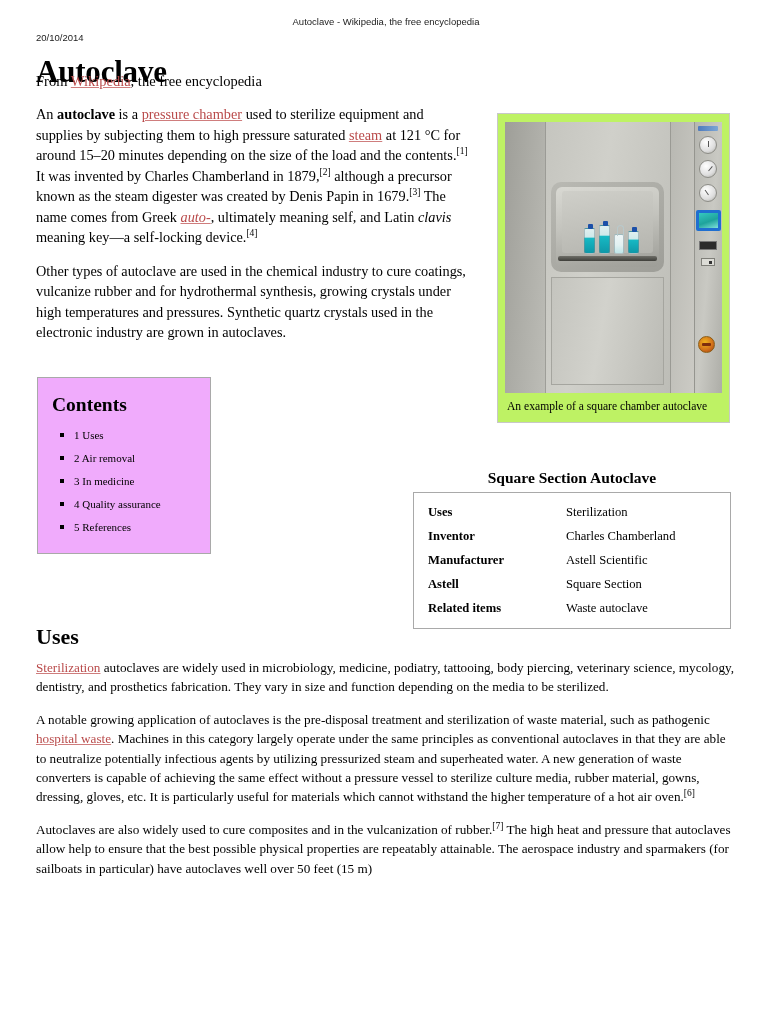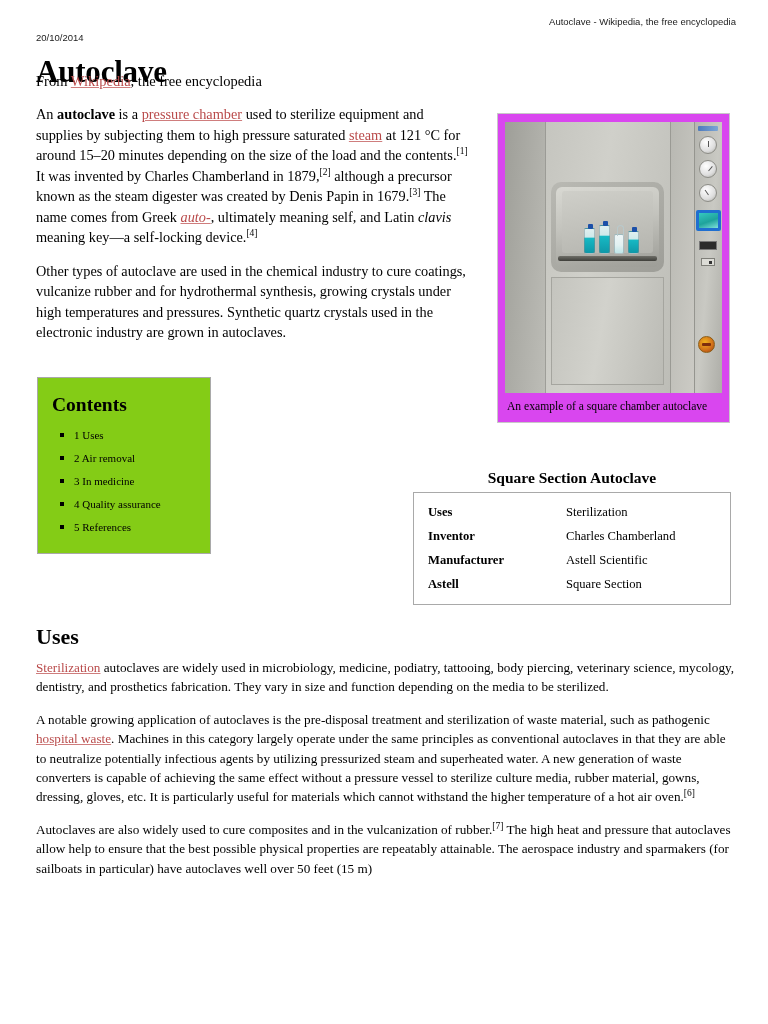--- a/index.html
+++ b/index.html
@@ -34,21 +34,21 @@
     height: 14px;
     font-family: "Liberation Sans", "DejaVu Sans", sans-serif;
     font-size: 9.5px;
     color: #222;
   }
   .ph-date { position: absolute; left: 0; top: 16px; white-space: nowrap; }
   .ph-title {
     position: absolute;
     left: 0; top: 0;
     width: 700px;
-    text-align: right;
+    text-align: center;
     white-space: nowrap;
   }
 
   
   .article-title {
     position: absolute;
     left: 36px;
     top: 34px;
     font-size: 31px;
     font-weight: bold;
@@ -94,21 +94,21 @@
   .ital { font-style: italic; }
 
   
   .toc {
     position: absolute;
     left: 37px;
     top: 377px;
     width: 174px;
     box-sizing: border-box;
     border: 1px solid #a9a9a9;
-    background: #84cc16;
+    background: #f0abfc;
     padding: 14px 10px 14px 8px;
   }
   .toc-title {
     font-size: 19.5px;
     font-weight: bold;
     margin: 2px 0 8px 6px;
   }
   .toc ul {
     list-style: none;
     margin: 0;
@@ -138,21 +138,21 @@
   }
 
   
   .thumb {
     position: absolute;
     left: 497px;
     top: 113px;
     width: 233px;
     box-sizing: border-box;
     border: 1px solid #c8c8c8;
-    background: #d946ef;
+    background: #bef264;
     padding: 8px 7px 5px 7px;
   }
   .photo {
     width: 217px;
     height: 271px;
     position: relative;
     overflow: hidden;
     background: linear-gradient(100deg,#a9a9a3 0%,#c2c2bc 18%,#b4b4ae 46%,#c9c9c3 70%,#b0b0aa 100%);
   }
   .caption {
@@ -467,20 +467,24 @@
         <td>Charles Chamberland</td>
       </tr>
       <tr>
         <th>Manufacturer</th>
         <td>Astell Scientific</td>
       </tr>
       <tr>
         <th>Astell</th>
         <td>Square Section</td>
       </tr>
+      <tr>
+        <th>Related items</th>
+        <td>Waste autoclave</td>
+      </tr>
     </tbody>
       </table>
   </div>
 
   <h2 class="sec-heading" style="top:606px;">Uses</h2>
 
   <div class="full" style="top:658px;">
     <p><a class="wlink" href="#">Sterilization</a><span> autoclaves are widely used in microbiology, medicine, podiatry, tattooing, body piercing, veterinary science, mycology, dentistry, and prosthetics fabrication. They vary in size and function depending on the media to be sterilized.</span></p>
     <p><span>A notable growing application of autoclaves is the pre-disposal treatment and sterilization of waste material, such as pathogenic </span><a class="wlink" href="#">hospital waste</a><span>. Machines in this category largely operate under the same principles as conventional autoclaves in that they are able to neutralize potentially infectious agents by utilizing pressurized steam and superheated water. A new generation of waste converters is capable of achieving the same effect without a pressure vessel to sterilize culture media, rubber material, gowns, dressing, gloves, etc. It is particularly useful for materials which cannot withstand the higher temperature of a hot air oven.</span><sup>[6]</sup></p>
     <p><span>Autoclaves are also widely used to cure composites and in the vulcanization of rubber.</span><sup>[7]</sup><span> The high heat and pressure that autoclaves allow help to ensure that the best possible physical properties are repeatably attainable. The aerospace industry and sparmakers (for sailboats in particular) have autoclaves well over 50 feet (15 m)</span></p>

